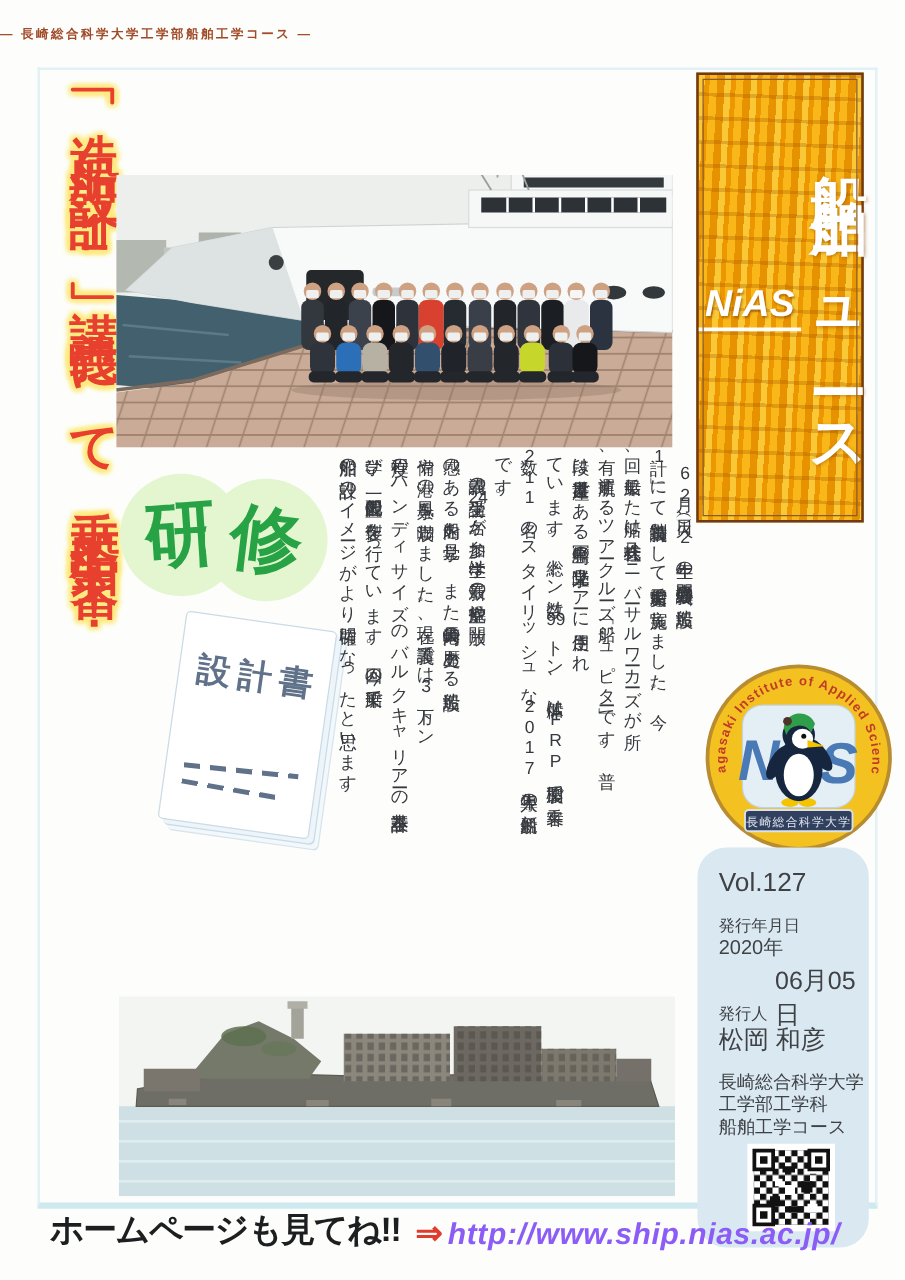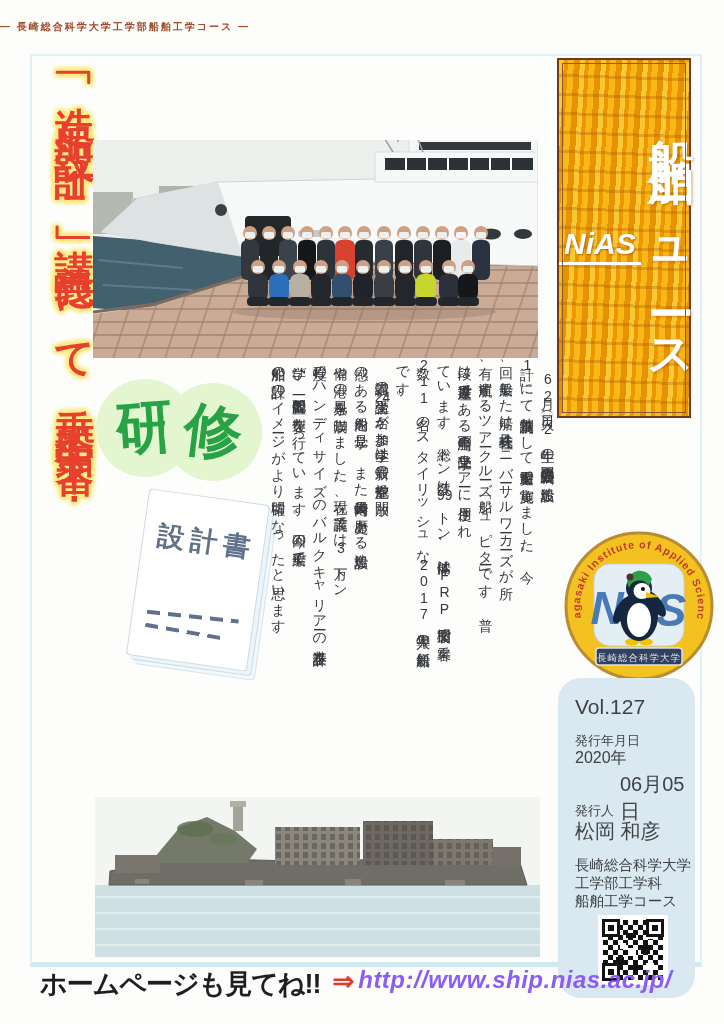--- a/index.html
+++ b/index.html
@@ -70,21 +70,21 @@
   .issue .lab1{position:absolute;left:17px;top:54px;font-size:13px;}
   .issue .year{position:absolute;left:17px;top:70px;font-size:16px;}
   .issue .day{position:absolute;left:38px;top:93px;font-size:20px;margin-left:24px;}
   .issue .lab2{position:absolute;left:17px;top:124px;font-size:13px;}
   .issue .pub{position:absolute;left:17px;top:140px;font-size:20px;}
   .issue .o1{position:absolute;left:17px;top:178px;font-size:14.5px;}
   .issue .o2{position:absolute;left:17px;top:196px;font-size:14.5px;}
   .issue .o3{position:absolute;left:17px;top:214px;font-size:14.5px;}
   .issue .qr{position:absolute;left:40px;top:237px;width:70px;height:70px;background:#fff;}
   
-  .footer{position:absolute;left:40px;top:966px;display:flex;align-items:flex-start;white-space:nowrap;}
+  .footer{position:absolute;left:40px;top:966px;display:flex;align-items:flex-end;white-space:nowrap;}
   .footer .cta{font-size:27px;font-weight:900;color:#1d1e20;letter-spacing:-1px;}
   .footer .arrow{font-size:26px;font-weight:900;color:#e03c2e;margin:0 4px 0 12px;}
   .footer .url{font-size:24px;font-weight:800;font-style:italic;color:#8b5cf6;letter-spacing:0.5px;}
 </style>
 </head>
 <body>
 
 <div id="page">
 
   <div class="header-line">― 長崎総合科学大学工学部船舶工学コース ―</div>

